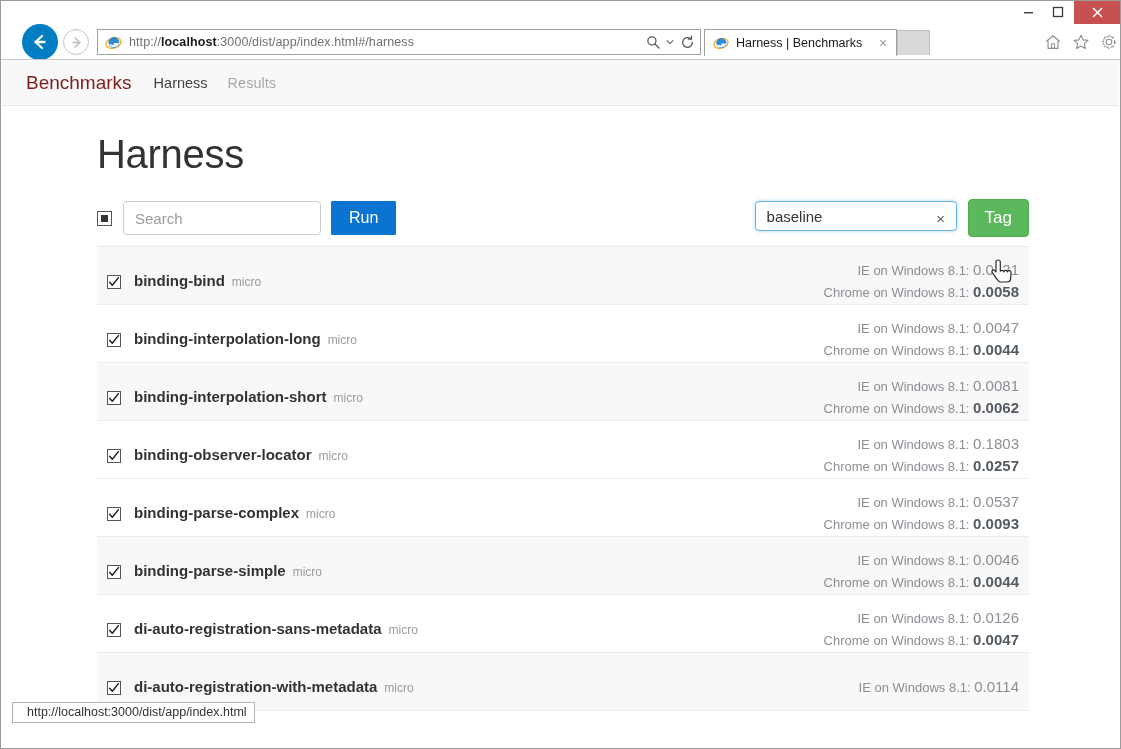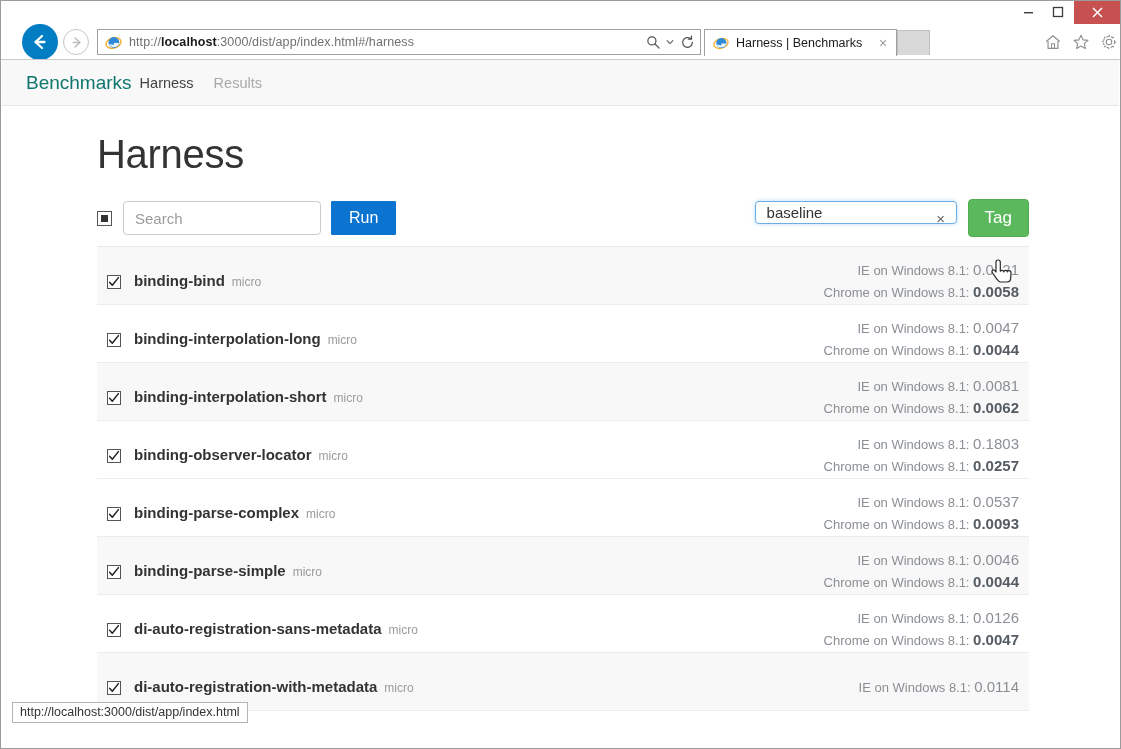--- a/index.html
+++ b/index.html
@@ -156,22 +156,22 @@
   
   #appnav {
     height: 46px;
     background: #f8f8f8;
     border-bottom: 1px solid #e7e7e7;
     display: flex; align-items: center;
     padding-left: 24px;
   }
   #brand {
     font-size: 19px;
-    color: #0f766e;
-    margin-right: 8px;
+    color: #7f1d1d;
+    margin-right: 22px;
     cursor: pointer;
     white-space: nowrap;
   }
   .navlink {
     font-size: 14.5px;
     color: #444444;
     margin-right: 20px;
     cursor: pointer;
     white-space: nowrap;
   }
@@ -234,21 +234,21 @@
   #toolbar-right {
     margin-left: auto;
     display: flex; align-items: center;
     position: relative;
   }
   #tag-input-wrap {
     position: relative;
     width: 202px; height: 34px;
   }
   #tag-input {
-    width: 202px; height: 23px;
+    width: 202px; height: 30px;
     border: 1px solid #66afe9;
     border-radius: 4px;
     padding: 6px 30px 6px 11px;
     font-size: 15px;
     color: #333;
     font-family: "Liberation Sans", sans-serif;
     outline: none;
     background: #fff;
     box-shadow: 0 0 4px rgba(102,175,233,.45);
   }
@@ -322,21 +322,21 @@
   }
   .res-line .val { font-size: 15px; color: #8a8f95; }
   .res-line.best .val { font-weight: bold; color: #545b62; }
 
   
   #statusbar {
     position: absolute;
     left: 10px; bottom: 9px;
     background: #ffffff;
     border: 1px solid #b4b4b4;
-    padding: 2px 7px 3px 7px;
+    padding: 2px 7px 3px 14px;
     font-size: 12.5px;
     color: #333333;
     white-space: nowrap;
     z-index: 30;
   }
 
   
   #cursor {
     position: absolute;
     left: 989px; top: 199px;

